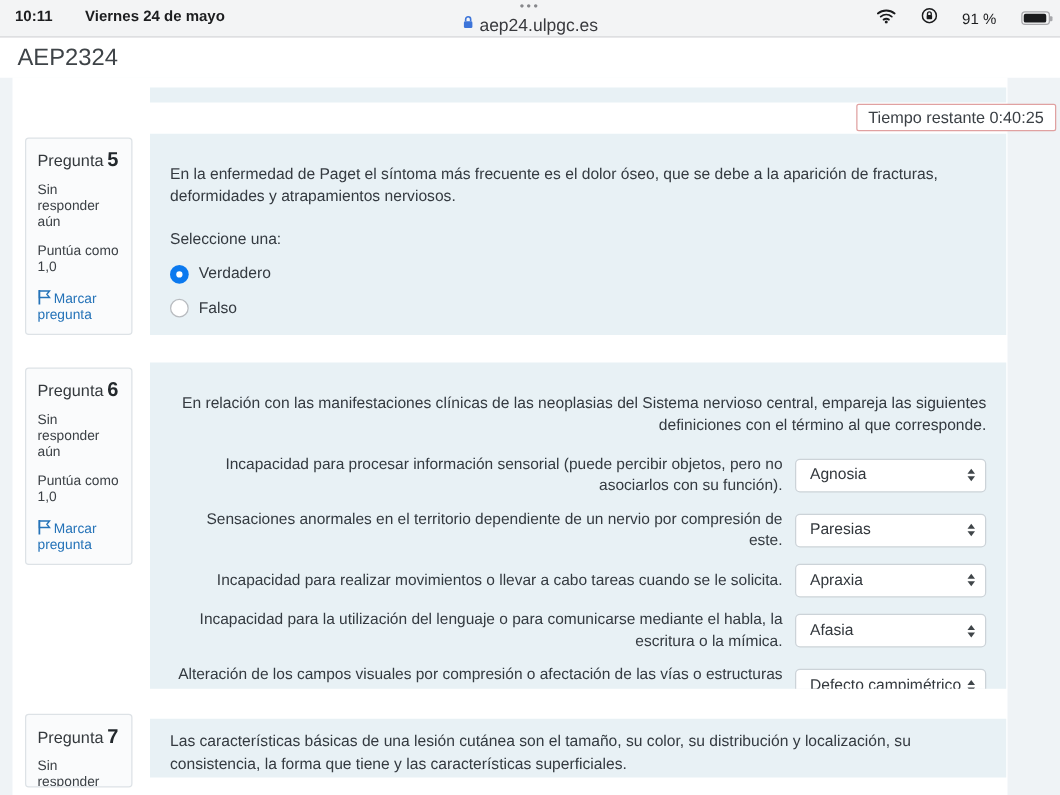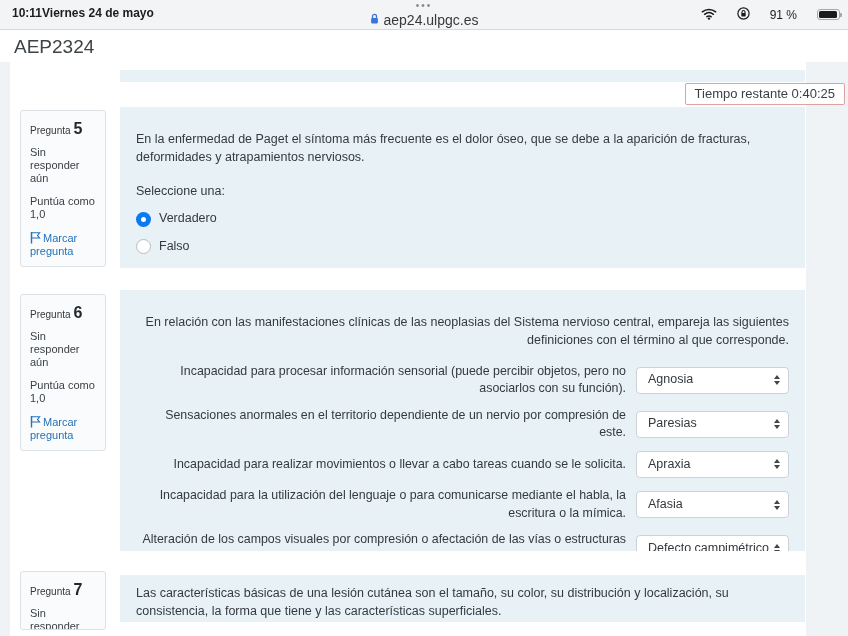--- a/index.html
+++ b/index.html
@@ -2,21 +2,21 @@
 <html><head>
 <meta charset="utf-8">
 <style>
   * { margin:0; padding:0; box-sizing:border-box; }
   html,body { width:848px; height:636px; }
   body { font-family:"Liberation Sans", sans-serif; background:#fff; position:relative; overflow:hidden; }
   #screen { position:absolute; top:0; left:0; width:848px; height:636px; background:#fff; }
 
   
   .statusbar { position:absolute; top:0; left:0; width:848px; height:30px; background:#f3f4f5; border-bottom:1px solid #d7d8da; z-index:30; }
-  .sb-left { position:absolute; left:12px; top:6px; display:flex; gap:0; align-items:baseline; }
+  .sb-left { position:absolute; left:12px; top:6px; display:flex; gap:26px; align-items:baseline; }
   .sb-time { font-size:12px; font-weight:700; color:#1c1d1f; }
   .sb-date { font-size:12px; font-weight:600; color:#1c1d1f; }
   .sb-center { position:absolute; left:50%; transform:translateX(-50%); top:1px; text-align:center; }
   .sb-dots { font-size:10px; letter-spacing:2px; color:#86878b; line-height:9px; }
   .sb-urlrow { display:flex; align-items:center; justify-content:center; gap:4px; margin-top:1px; }
   .sb-url { font-size:14px; font-weight:500; color:#38393d; }
   .sb-right { position:absolute; right:8px; top:0; height:29px; display:flex; align-items:center; gap:20px; }
   .sb-batt-pct { font-size:12px; font-weight:500; color:#1c1d1f; }
   .battery { position:relative; width:23px; height:11px; border:1px solid #a7a7ab; border-radius:3px; }
   .battery .fill { position:absolute; left:1px; top:1px; bottom:1px; width:18px; background:#1a1b1d; border-radius:1.5px; }
@@ -34,21 +34,21 @@
   .q4strip { position:absolute; left:120px; top:70px; width:685px; height:12px; background:#e8f1f5; }
 
   
   .timer { position:absolute; top:83px; right:3px; background:#fff; border:1px solid #e0a1a1; border-radius:2px;
            padding:2px 9px 3px; font-size:13px; color:#3c4146; z-index:25; }
 
   
   .qinfo { position:absolute; left:20px; width:86px; background:#fafbfc; border:1px solid #dde2e6; border-radius:3px;
            padding:8px 9px; font-size:11px; color:#3c4146; line-height:1.22; z-index:5; }
   .qnum-row { margin-bottom:7px; }
-  .qword { font-size:10px; color:#33383c; }
+  .qword { font-size:13px; color:#33383c; }
   .qnum { font-size:16px; font-weight:700; color:#23282c; margin-left:3px; }
   .qstatus { margin-bottom:9px; }
   .qgrade { margin-bottom:9px; }
   .flaglink { color:#2573b8; text-decoration:none; display:block; cursor:pointer; }
   .flaglink svg { vertical-align:-2px; margin-right:2px; }
   #q5info { top:110px; } #q6info { top:294px; }
   #q7info { top:571px; height:59px; overflow:hidden; }
 
   
   .qcontent { position:absolute; left:120px; width:685px; background:#e8f1f5; padding:24px 16px;

